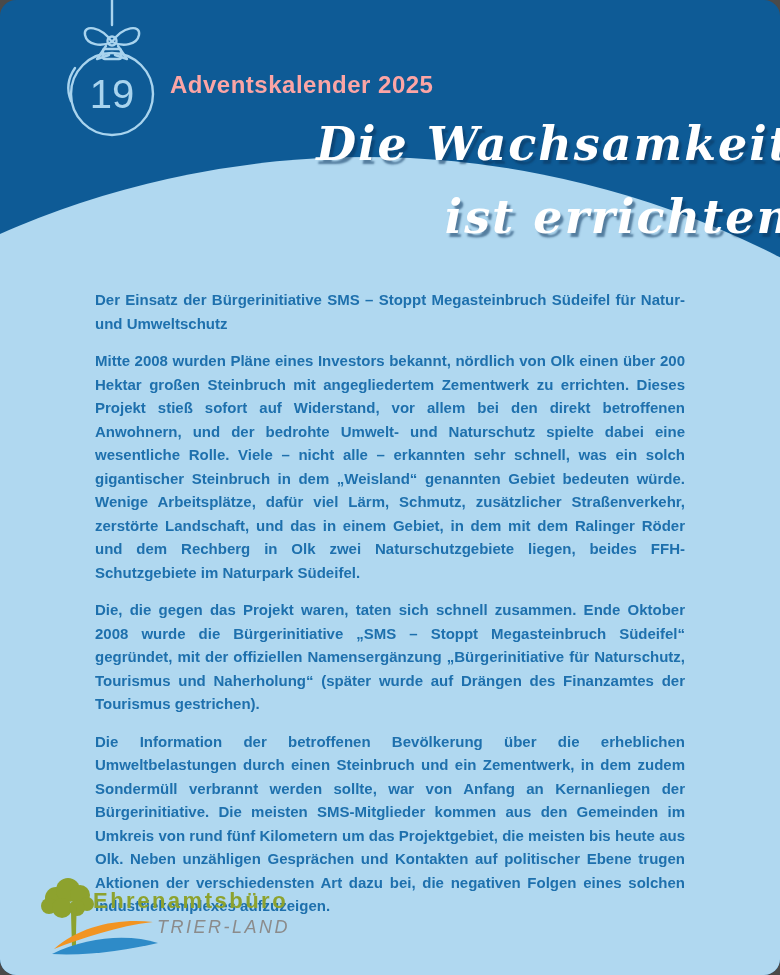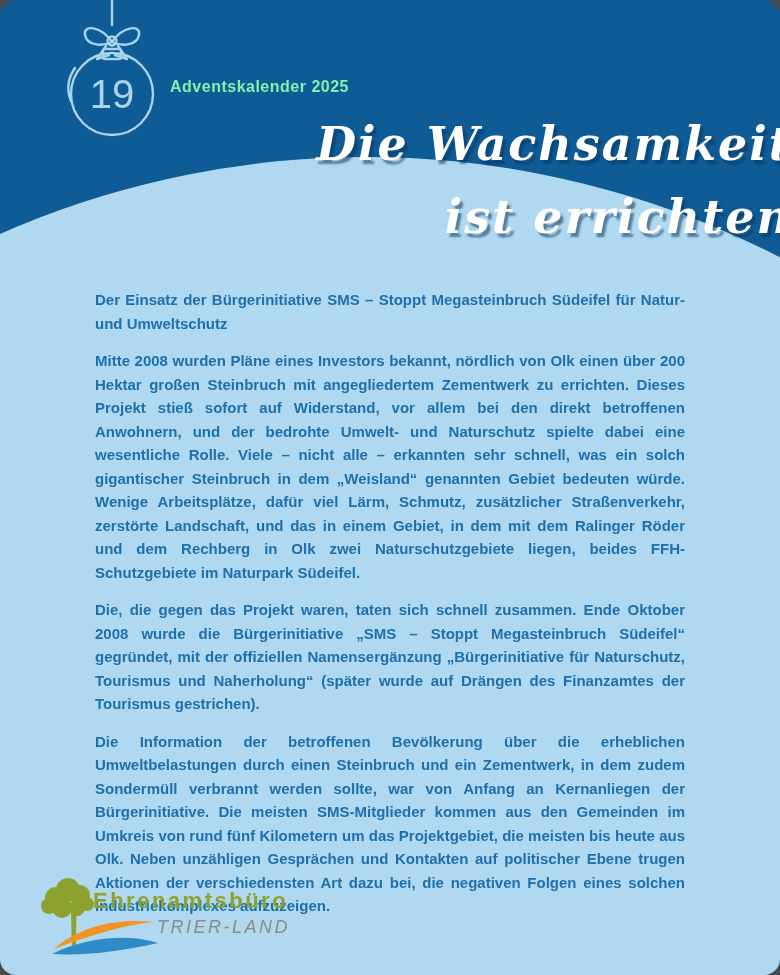--- a/index.html
+++ b/index.html
@@ -38,26 +38,26 @@
   }
   .ornament text {
     font-family: "Liberation Sans", sans-serif;
     font-size: 40px;
     fill: #a9d4ee;
     text-anchor: middle;
   }
   .kicker {
     position: absolute;
     left: 170px;
-    top: 78px;
+    top: 71px;
     z-index: 2;
     font-weight: 700;
-    font-size: 16px;
+    font-size: 24px;
     letter-spacing: 0.5px;
-    color: #86efac;
+    color: #fca5a5;
   }
   .title {
     position: absolute;
     left: 12px;
     top: 108px;
     width: 780px;
     z-index: 2;
     text-align: right;
     font-family: "DejaVu Serif", serif;
     font-style: italic;

